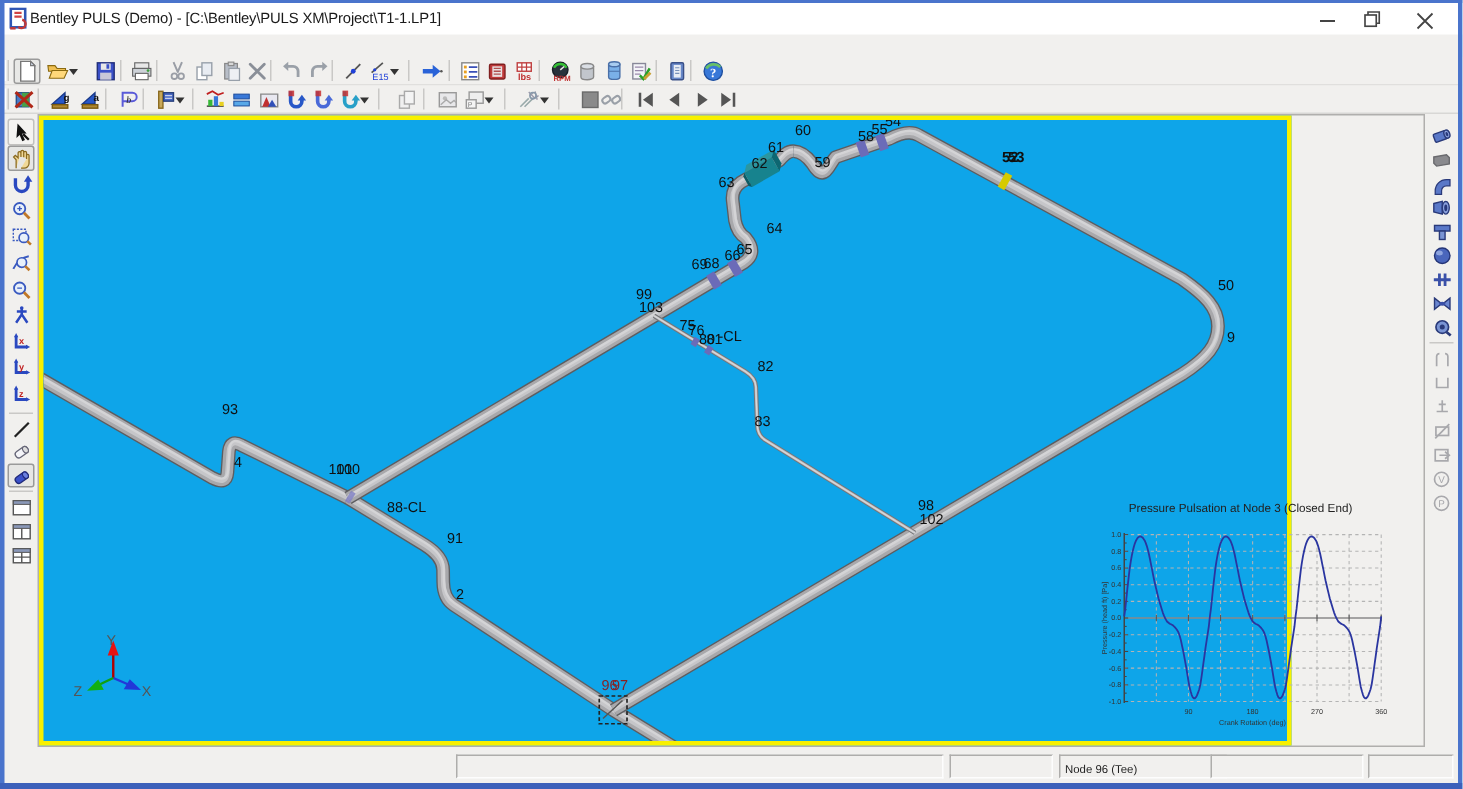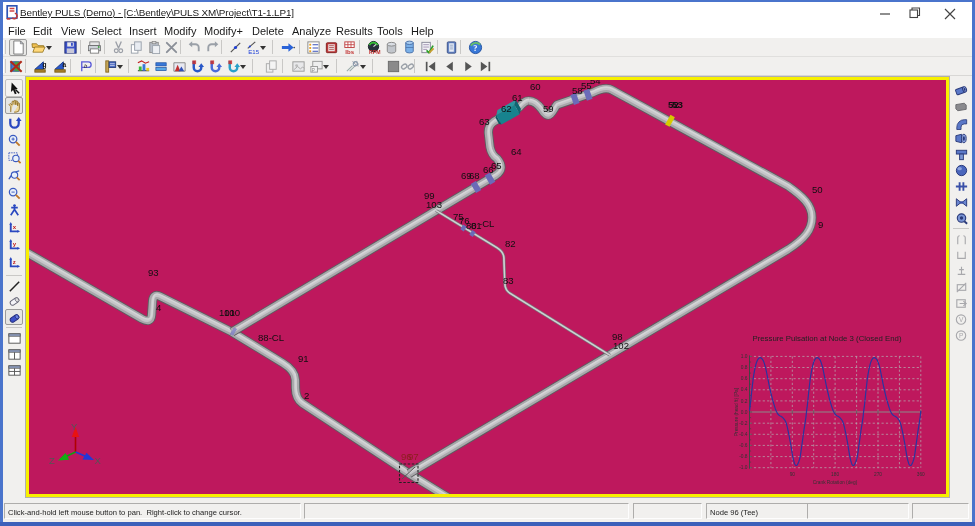--- a/index.html
+++ b/index.html
@@ -1,18 +1,18 @@
 <!DOCTYPE html>
 <html><head><meta charset="utf-8"><style>
 * { margin:0; padding:0; box-sizing:border-box; }
 html,body { width:975px; height:526px; overflow:hidden; font-family:"Liberation Sans",sans-serif; background:#fff; }
 #win { position:relative; width:975px; height:526px; background:#f1f0ee; }
 .wb { position:absolute; background:#4a74cc; z-index:50; }
 #titlebar { position:absolute; left:0; top:2px; width:100%; height:21px; background:#fff; }
-#title { position:absolute; left:20px; top:5px; font-size:9.9px; color:#1a1a1a; letter-spacing:-0.1px;text-decoration:underline; }
+#title { position:absolute; left:20px; top:5px; font-size:9.9px; color:#1a1a1a; letter-spacing:-0.1px; }
 #appico { position:absolute; left:6px; top:3px; }
 .wbtn { position:absolute; top:0; width:30px; height:22px; text-align:center; color:#333; }
 #menubar { position:absolute; left:0; top:22px; width:100%; height:16px; background:#fff; }
 .mi { position:absolute; top:3px; font-size:11px; color:#1a1a1a; }
 #tb1 { position:absolute; left:0; top:38px; width:100%; height:19px; background:#f1f0ee; border-bottom:1px solid #e0dfdd; }
 #tb2 { position:absolute; left:0; top:57px; width:100%; height:19px; background:#f1f0ee; border-bottom:1px solid #d8d7d5;}
 .tb { position:absolute; top:1px; width:18px; height:17px; text-align:center; padding-top:1px; }
 .tb svg { vertical-align:top; }
 .tb.pressed { border:1px solid #9a9a9a; background:#e8e8e6; border-radius:2px; padding-top:0; }
 .sep { position:absolute; top:2px; width:1px; height:14px; background:#c9c8c6; }
@@ -21,21 +21,21 @@
 #leftbar { position:absolute; left:3px; top:77px; width:22px; height:422px; background:#f1f0ee; text-align:center; padding-top:2px; }
 #rightbar { position:absolute; left:950px; top:77px; width:22px; height:422px; background:#f1f0ee; text-align:center; padding-top:5px; }
 .vb { width:18px; height:17.6px; margin:0 auto; padding-top:1px; }
 #rightbar .vb { height:16px; }
 .vb.s { height:15.9px; }
 .vb.pressed { border:1px solid #9a9a9a; background:#e6e6e4; border-radius:2px; }
 .vb.raised { border:1px solid #c2c1bf; background:#f4f3f1; border-radius:2px; }
 .vb svg { vertical-align:top; }
 .vsep { width:16px; height:1px; background:#c9c8c6; margin:2px auto 2px auto; }
 #canvas { position:absolute; left:25px; top:76px; width:925px; height:422px; border:1px solid #b0afad; }
-#canvasin { position:absolute; left:0; top:0; width:923px; height:420px; border:3px solid #f8f000; background:#be185d; }
+#canvasin { position:absolute; left:0; top:0; width:835px; height:420px; border:3px solid #f8f000; background:#0ea5e9; }
 #cankeep { position:absolute; left:0; top:0; width:917px; height:414px; overflow:hidden; }
 #statusbar { position:absolute; left:0; top:502px; width:975px; height:19px; background:#f1f0ee; font-size:7.6px; color:#222; }
 .pane { position:absolute; top:1px; height:16px; border:1px solid; border-color:#aeadab #fdfdfd #fdfdfd #aeadab; background:#f1f0ee; }
 .pane span { position:absolute; left:3px; top:4px; white-space:nowrap; }
 svg { display:block; }
 .gd { stroke:#b4b4b4; stroke-width:0.7; stroke-dasharray:2.2,2.2; fill:none; }
 .ct { font-family:"Liberation Sans",sans-serif; font-size:4.8px; fill:#333; }
 .cT { font-family:"Liberation Sans",sans-serif; font-size:7.8px; fill:#222; }
 .nl { font-family:"Liberation Sans",sans-serif; font-size:9.6px; fill:#101010; }
 .nlb { font-family:"Liberation Sans",sans-serif; font-size:9.8px; font-weight:bold; fill:#101010; }
@@ -68,34 +68,20 @@
           <rect x="11" y="8" width="7.5" height="7.5" fill="none" stroke="#444" stroke-width="1.1"></rect>
           <path d="M13,8 v-2 h7.5 v7.5 h-2" fill="none" stroke="#444" stroke-width="1.1"></path>
         </svg>
       </div>
   <div class="wbtn" style="right:10px">
         <svg width="30" height="22">
           <path d="M10,7 l10,10 M20,7 l-10,10" stroke="#444" stroke-width="1.2"></path>
         </svg>
       </div>
  </div>
- <div id="menubar">
-      <span class="mi" style="left:8px">File</span>
-      <span class="mi" style="left:33px">Edit</span>
-      <span class="mi" style="left:61px">View</span>
-      <span class="mi" style="left:91px">Select</span>
-      <span class="mi" style="left:129px">Insert</span>
-      <span class="mi" style="left:164px">Modify</span>
-      <span class="mi" style="left:204px">Modify+</span>
-      <span class="mi" style="left:252px">Delete</span>
-      <span class="mi" style="left:292px">Analyze</span>
-      <span class="mi" style="left:336px">Results</span>
-      <span class="mi" style="left:377px">Tools</span>
-      <span class="mi" style="left:411px">Help</span>
-    </div>
  <div id="tb1">
       <span class="grip" style="left:3px"></span>
       <span class="tb pressed" style="left:9px"><svg width="15" height="15" viewBox="0 0 16 16">
           <path d="M3,1 h7 l3,3 v11 h-10 z" fill="#fff" stroke="#777" stroke-width="1"></path>
           <path d="M10,1 l3,3 h-3 z" fill="#cfd8e8" stroke="#777" stroke-width="0.8"></path>
         </svg></span>
       <span class="tb" style="left:29px"><svg width="15" height="15" viewBox="0 0 16 16">
           <path d="M1,4 h5 l1.5,2 h6 v2 h-12 z" fill="#f0c052" stroke="#8a6a10" stroke-width="0.8"></path>
           <path d="M2,13 l2,-5.5 h11 l-2.5,5.5 z" fill="#ffd87a" stroke="#8a6a10" stroke-width="0.8"></path>
         </svg></span>
@@ -671,23 +657,20 @@
 <text x="827" y="341" class="cT" text-anchor="middle">Pressure Pulsation at Node 3 (Closed End)</text>
 <text x="738" y="412" class="ct" text-anchor="middle" transform="rotate(-90 738 412)">Pressure (head ft) [Pa]</text>
 <text x="835" y="483.5" class="ct" text-anchor="middle">Crank Rotation (deg)</text>
 <path d="M749.5,410.9L750.2,405.8L750.9,399.3L751.6,392.2L752.4,385.2L753.1,379.2L753.8,374.6L754.5,370.6L755.2,367.3L755.9,364.5L756.6,362.2L757.4,360.3L758.1,359.1L758.8,358.2L759.5,357.8L760.2,357.6L760.9,357.8L761.6,358.3L762.3,359.1L763.1,360.3L763.8,361.9L764.5,363.9L765.2,366.4L765.9,369.2L766.6,372.5L767.3,376.1L768.1,379.9L768.8,383.6L769.5,387.0L770.2,390.0L770.9,393.0L771.6,395.9L772.3,398.8L773.1,401.5L773.8,403.9L774.5,406.2L775.2,408.4L775.9,410.2L776.6,411.8L777.3,413.1L778.0,414.3L778.8,415.0L779.5,415.6L780.2,416.0L780.9,416.3L781.6,416.7L782.3,417.2L783.0,417.9L783.8,418.8L784.5,419.7L785.2,420.8L785.9,422.3L786.6,424.3L787.3,427.0L788.0,430.3L788.8,434.0L789.5,437.8L790.2,441.5L790.9,445.4L791.6,449.8L792.3,454.1L793.0,458.0L793.8,461.0L794.5,463.4L795.2,464.9L795.9,465.5L796.6,465.5L797.3,464.8L798.0,463.6L798.7,461.8L799.5,459.5L800.2,456.5L800.9,452.1L801.6,447.1L802.3,441.9L803.0,437.0L803.7,431.7L804.5,426.6L805.2,422.1L805.9,417.5L806.6,410.9L807.3,405.8L808.0,399.3L808.7,392.2L809.5,385.2L810.2,379.2L810.9,374.6L811.6,370.6L812.3,367.3L813.0,364.5L813.7,362.2L814.5,360.3L815.2,359.1L815.9,358.2L816.6,357.8L817.3,357.6L818.0,357.8L818.7,358.3L819.4,359.1L820.2,360.3L820.9,361.9L821.6,363.9L822.3,366.4L823.0,369.2L823.7,372.5L824.4,376.1L825.2,379.9L825.9,383.6L826.6,387.0L827.3,390.0L828.0,393.0L828.7,395.9L829.4,398.8L830.2,401.5L830.9,403.9L831.6,406.2L832.3,408.4L833.0,410.2L833.7,411.8L834.4,413.1L835.1,414.3L835.9,415.0L836.6,415.6L837.3,416.0L838.0,416.3L838.7,416.7L839.4,417.2L840.1,417.9L840.9,418.8L841.6,419.7L842.3,420.8L843.0,422.3L843.7,424.3L844.4,427.0L845.1,430.3L845.9,434.0L846.6,437.8L847.3,441.5L848.0,445.4L848.7,449.8L849.4,454.1L850.1,458.0L850.9,461.0L851.6,463.4L852.3,464.9L853.0,465.5L853.7,465.5L854.4,464.8L855.1,463.6L855.8,461.8L856.6,459.5L857.3,456.5L858.0,452.1L858.7,447.1L859.4,441.9L860.1,437.0L860.8,431.7L861.6,426.6L862.3,422.1L863.0,417.5L863.7,410.9L864.4,405.8L865.1,399.3L865.8,392.2L866.6,385.2L867.3,379.2L868.0,374.6L868.7,370.6L869.4,367.3L870.1,364.5L870.8,362.2L871.6,360.3L872.3,359.1L873.0,358.2L873.7,357.8L874.4,357.6L875.1,357.8L875.8,358.3L876.5,359.1L877.3,360.3L878.0,361.9L878.7,363.9L879.4,366.4L880.1,369.2L880.8,372.5L881.5,376.1L882.3,379.9L883.0,383.6L883.7,387.0L884.4,390.0L885.1,393.0L885.8,395.9L886.5,398.8L887.3,401.5L888.0,403.9L888.7,406.2L889.4,408.4L890.1,410.2L890.8,411.8L891.5,413.1L892.2,414.3L893.0,415.0L893.7,415.6L894.4,416.0L895.1,416.3L895.8,416.7L896.5,417.2L897.2,417.9L898.0,418.8L898.7,419.7L899.4,420.8L900.1,422.3L900.8,424.3L901.5,427.0L902.2,430.3L903.0,434.0L903.7,437.8L904.4,441.5L905.1,445.4L905.8,449.8L906.5,454.1L907.2,458.0L908.0,461.0L908.7,463.4L909.4,464.9L910.1,465.5L910.8,465.5L911.5,464.8L912.2,463.6L912.9,461.8L913.7,459.5L914.4,456.5L915.1,452.1L915.8,447.1L916.5,441.9L917.2,437.0L917.9,431.7L918.7,426.6L919.4,422.1L920.1,417.5L920.8,410.9" fill="none" stroke="#2a35a0" stroke-width="1.2" stroke-linejoin="round"></path>
 </g>
 </svg>
  </div>
       </div>
     </div>
  <div id="statusbar">
-   <div class="pane" style="left:4px; width:297px;">
-        <span>Click-and-hold left mouse button to pan.&nbsp; Right-click to change cursor.</span>
-      </div>
    <div class="pane" style="left:304px; width:325px;"></div>
    <div class="pane" style="left:633px; width:69px;"></div>
    <div class="pane" style="left:706px; width:112px;">
         <span>Node 96 (Tee)</span>
       </div>
    <div class="pane" style="left:807px; width:102px;"></div>
    <div class="pane" style="left:912px; width:57px;"></div>
  </div>
 </div>
 </body></html>

